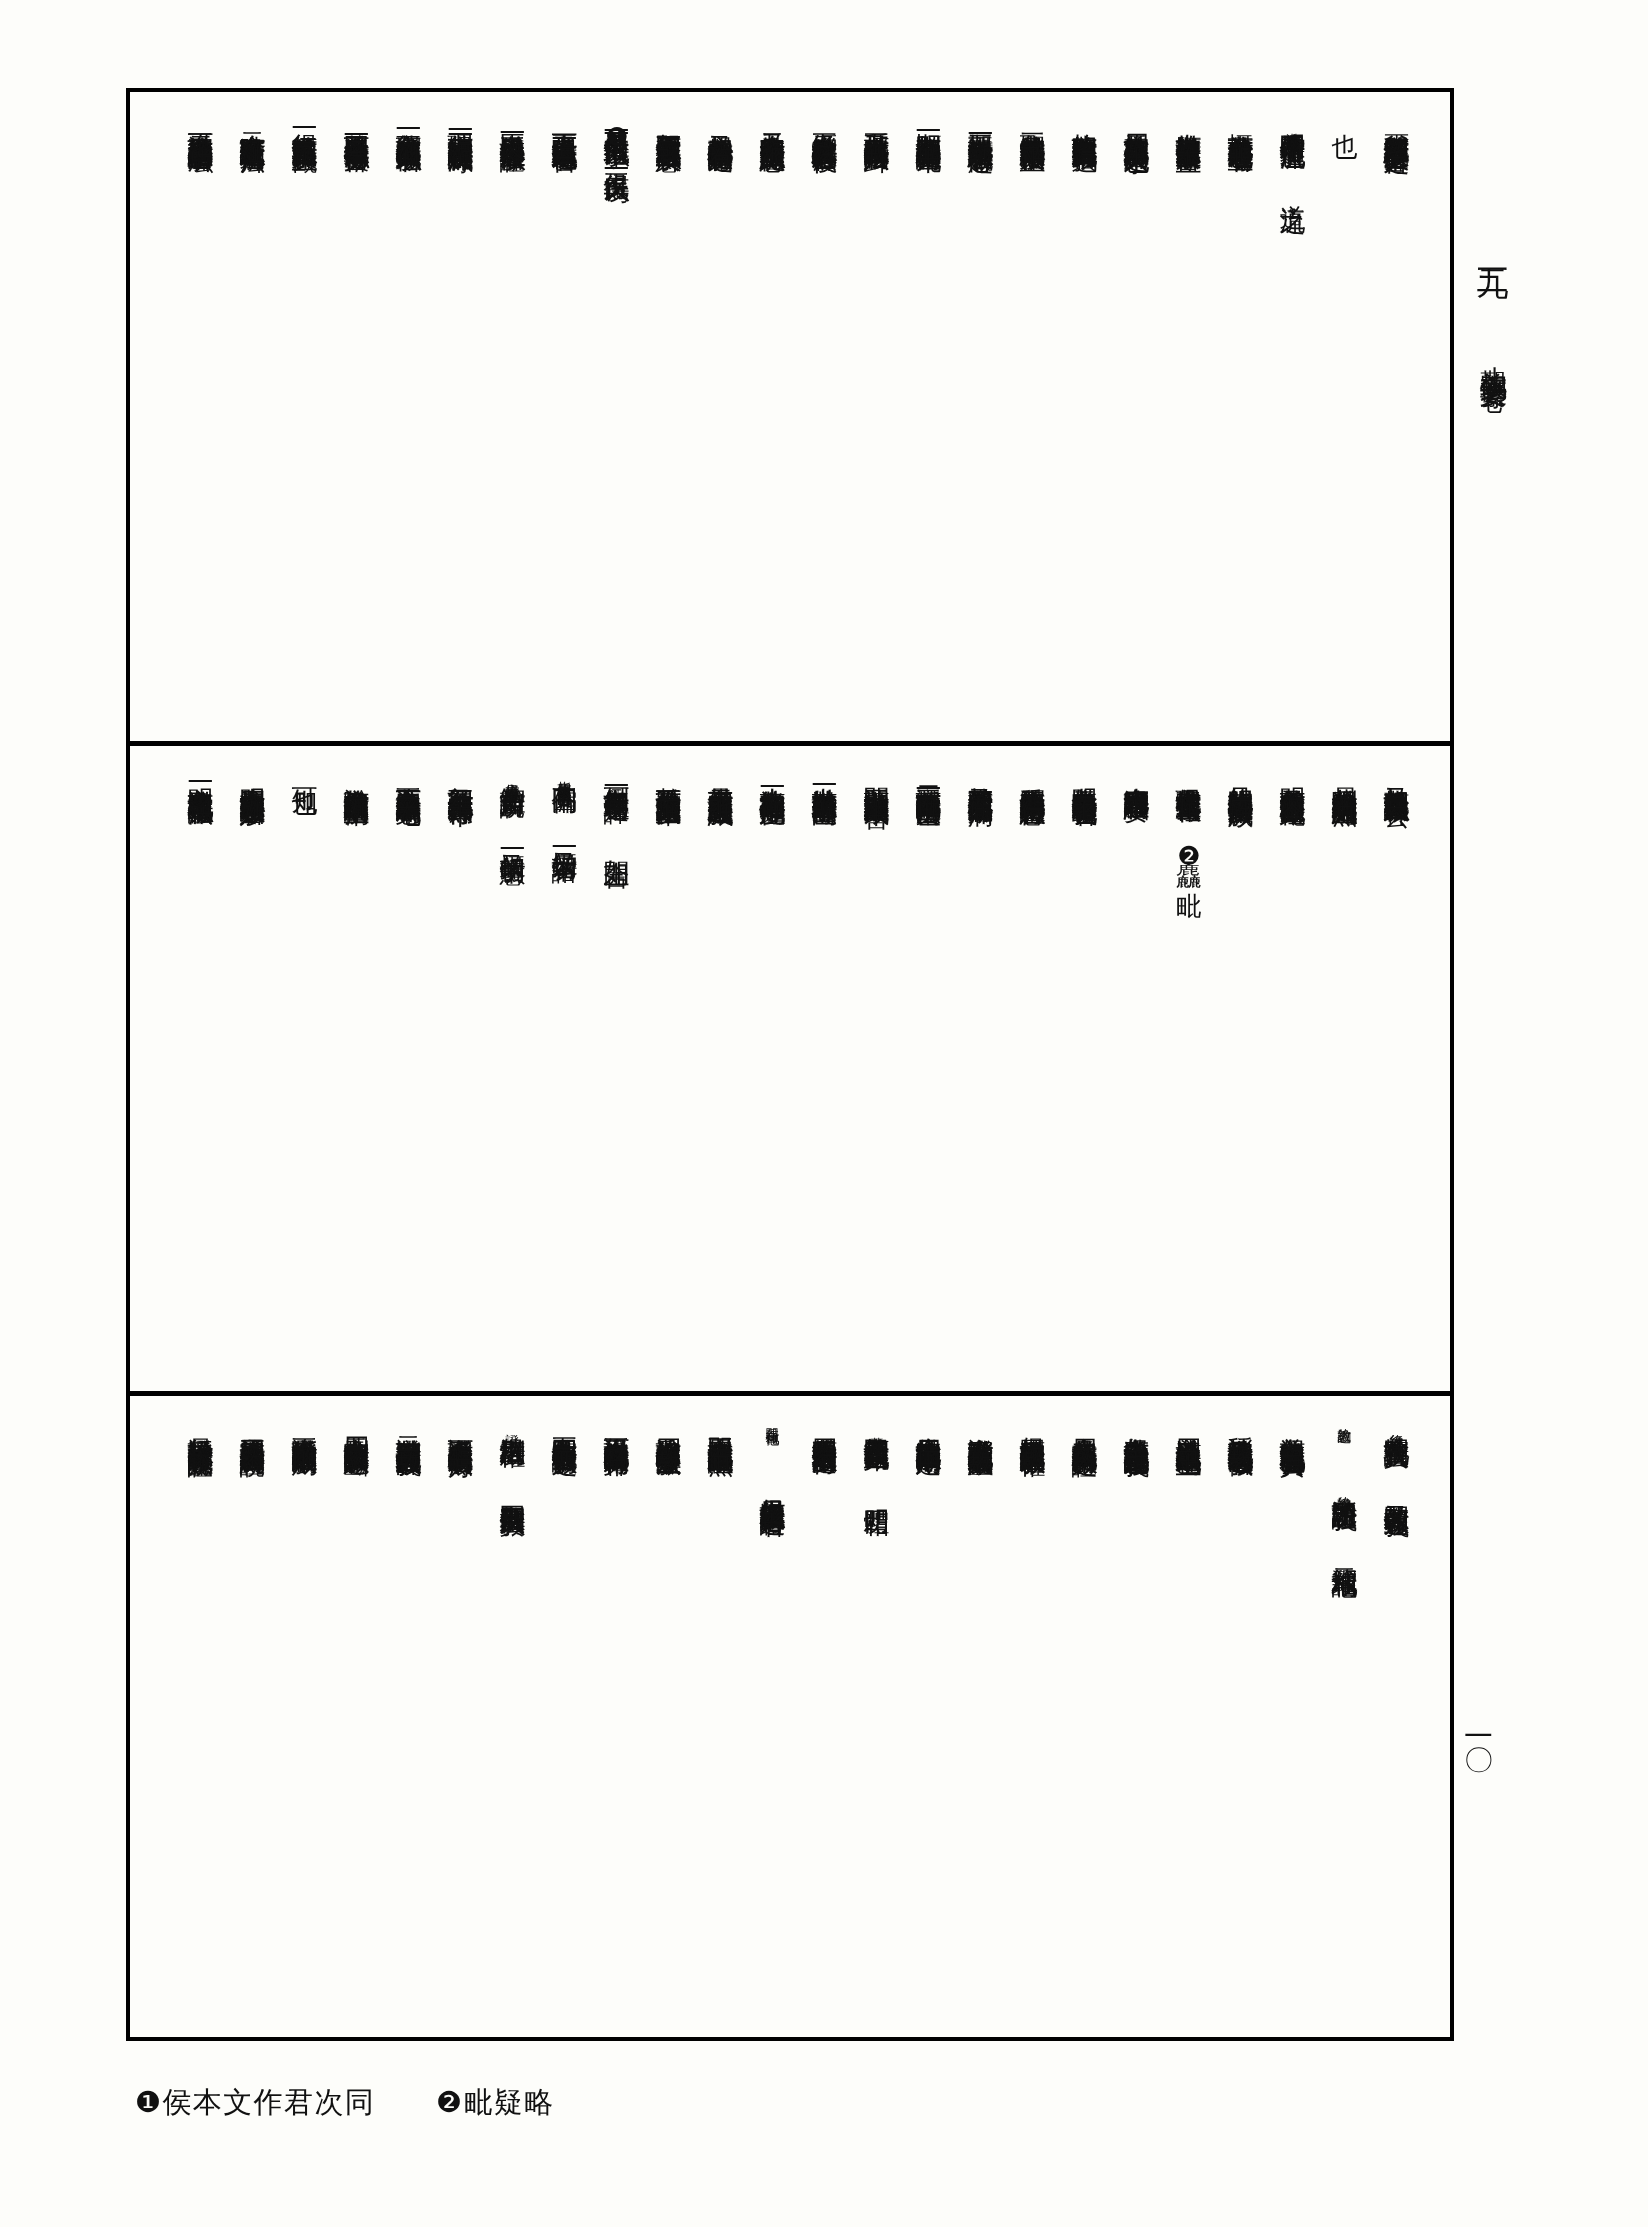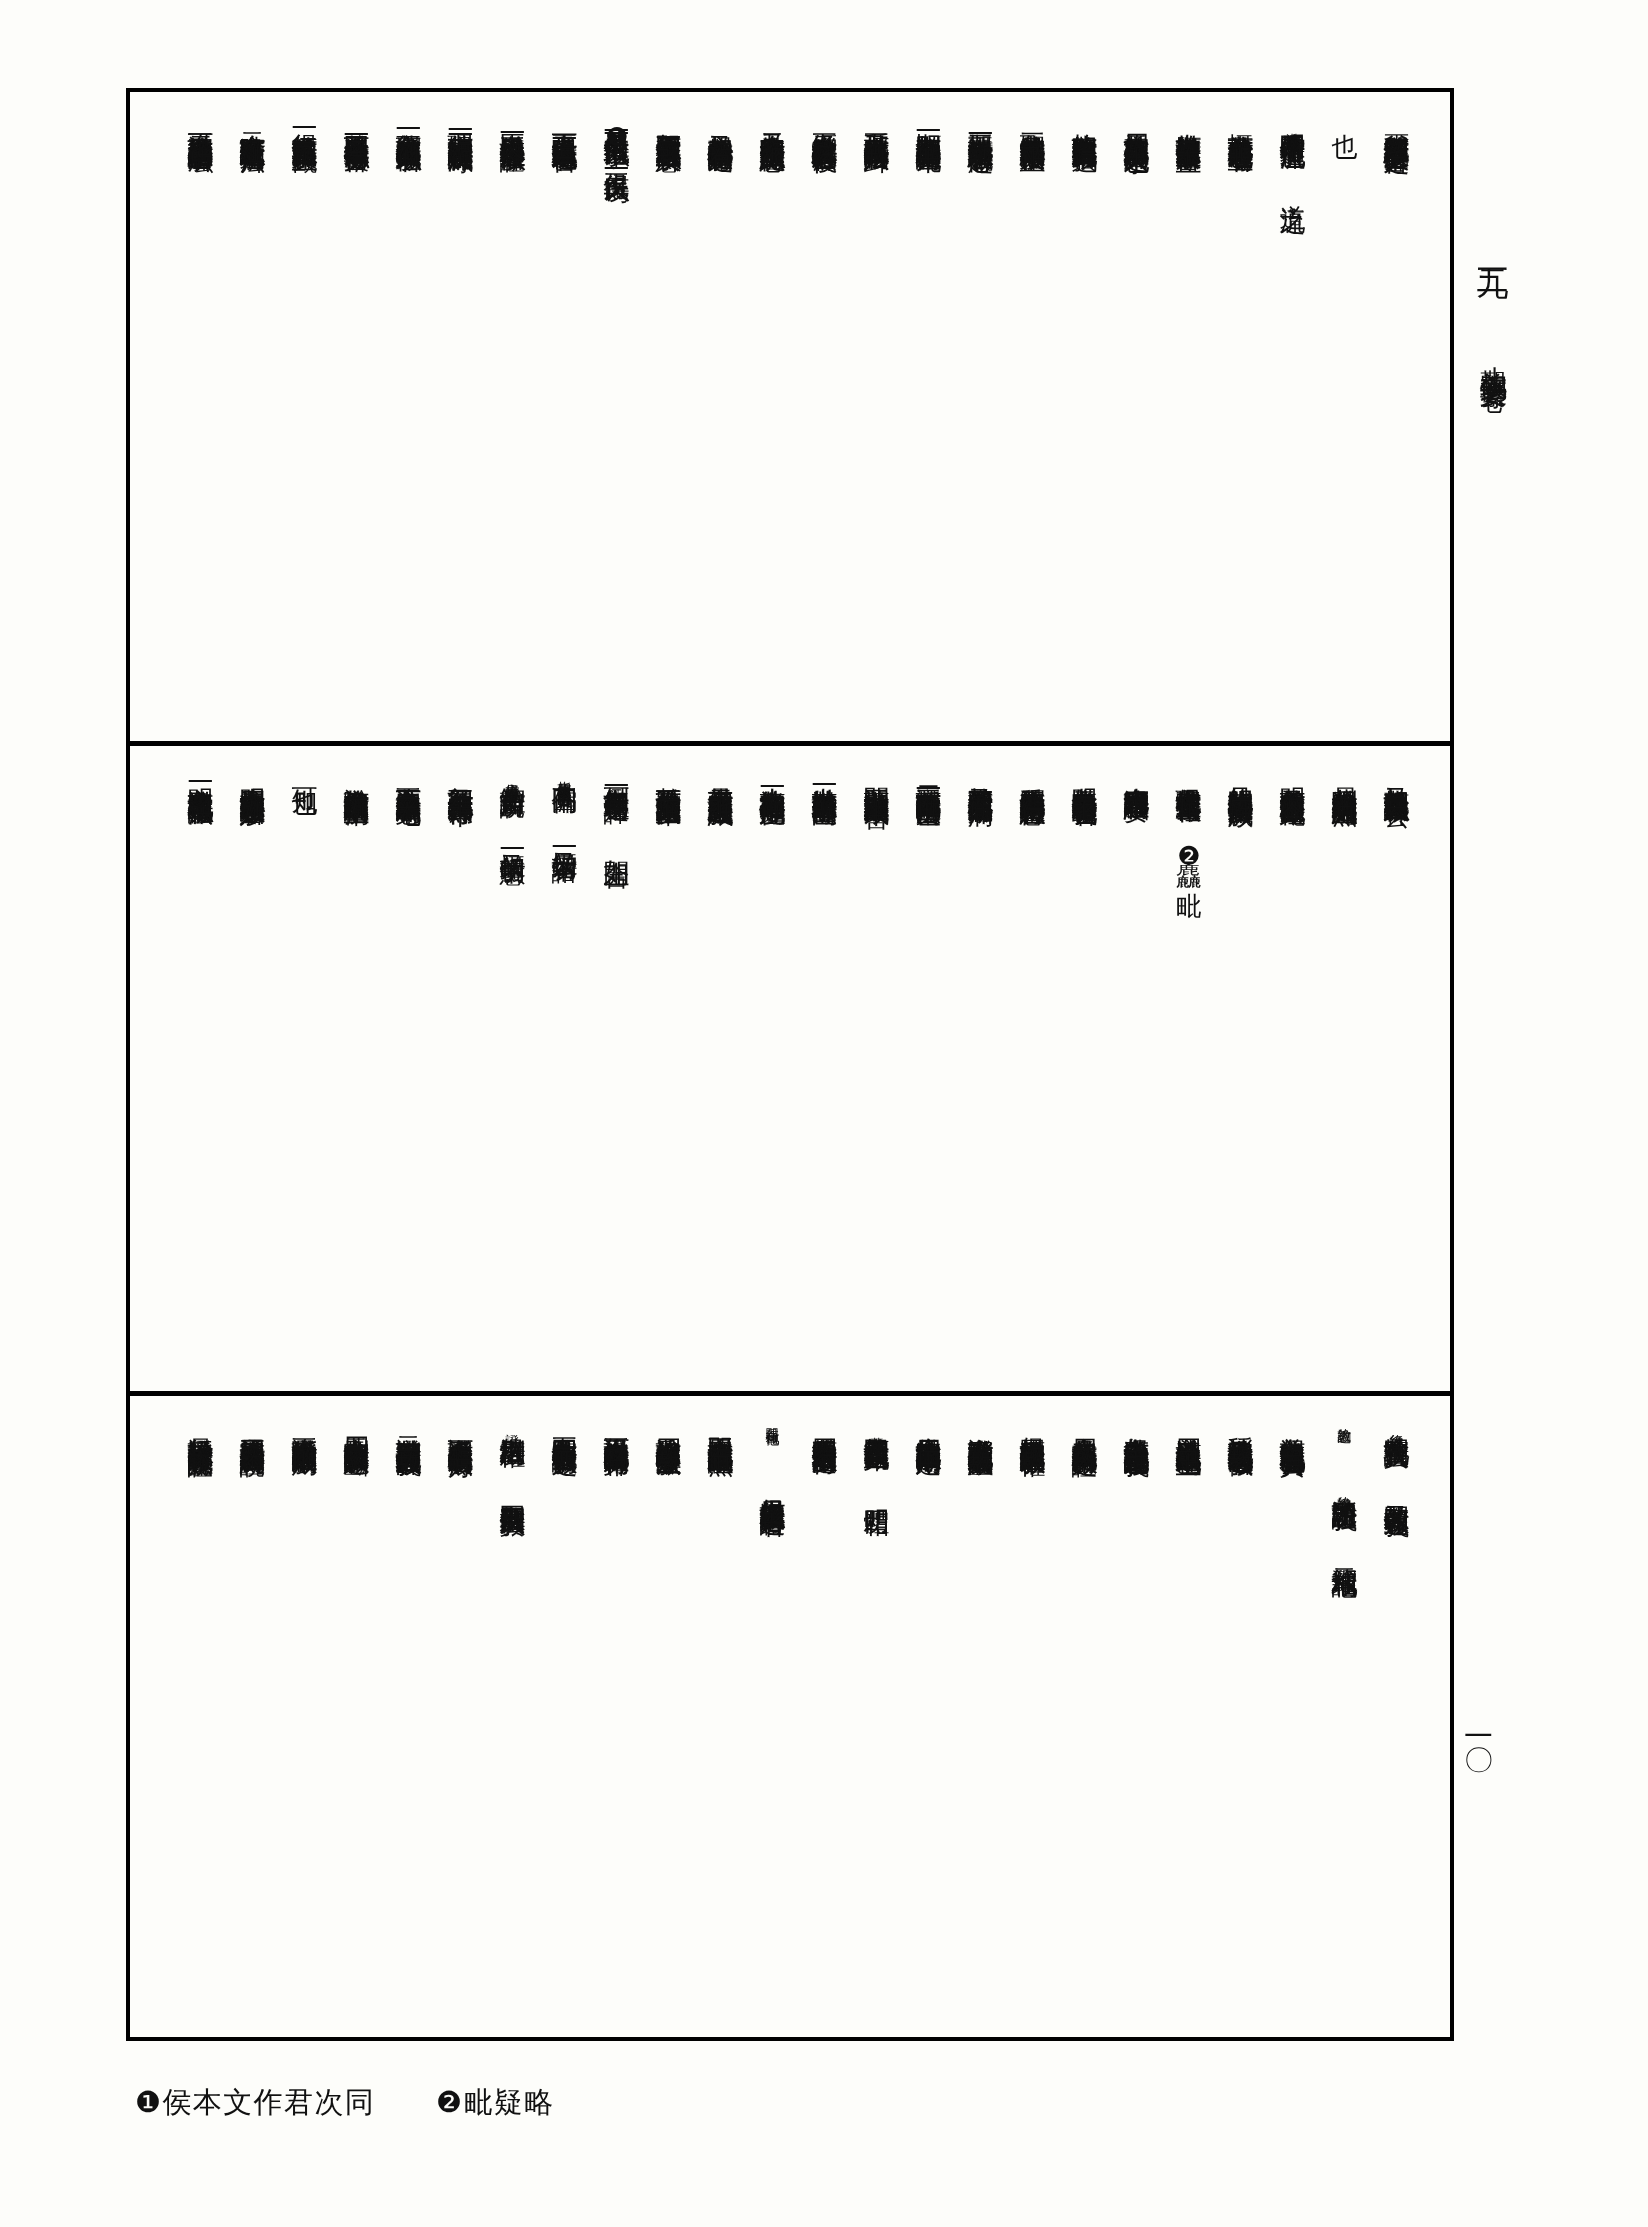--- a/index.html
+++ b/index.html
@@ -22,21 +22,21 @@
   #band3{top:1398px;height:636px;}
   
   .n{display:inline-block;writing-mode:vertical-rl;text-orientation:upright;
      font-size:13.8px;line-height:16px;letter-spacing:0.7px;height:62px;
      white-space:pre-wrap;overflow:hidden;}
   
   .vmargin{position:absolute;writing-mode:vertical-rl;text-orientation:upright;}
   #folio{left:1471px;top:242px;font-size:32px;letter-spacing:5.5px;}
   #mtitle{left:1475px;top:344px;font-size:27.6px;letter-spacing:3.4px;}
   #pageno{left:1459px;top:1721px;font-size:29px;letter-spacing:2.8px;}
-  #footnote{position:absolute;left:135px;top:2083px;font-size:29px;letter-spacing:1.4px;font-family:Liberation Serif, serif;}
+  #footnote{position:absolute;left:135px;top:2083px;font-size:29px;letter-spacing:1.4px;}
 </style>
 </head>
 <body>
 
 <div id="page">
   <div id="frame"></div>
   <div id="divider1" class="divider"></div>
   <div id="divider2" class="divider"></div>
 
   <div id="band1" class="band"><span class="m">爾方等般若準知既得經文之心故不失部中之旨</span>

